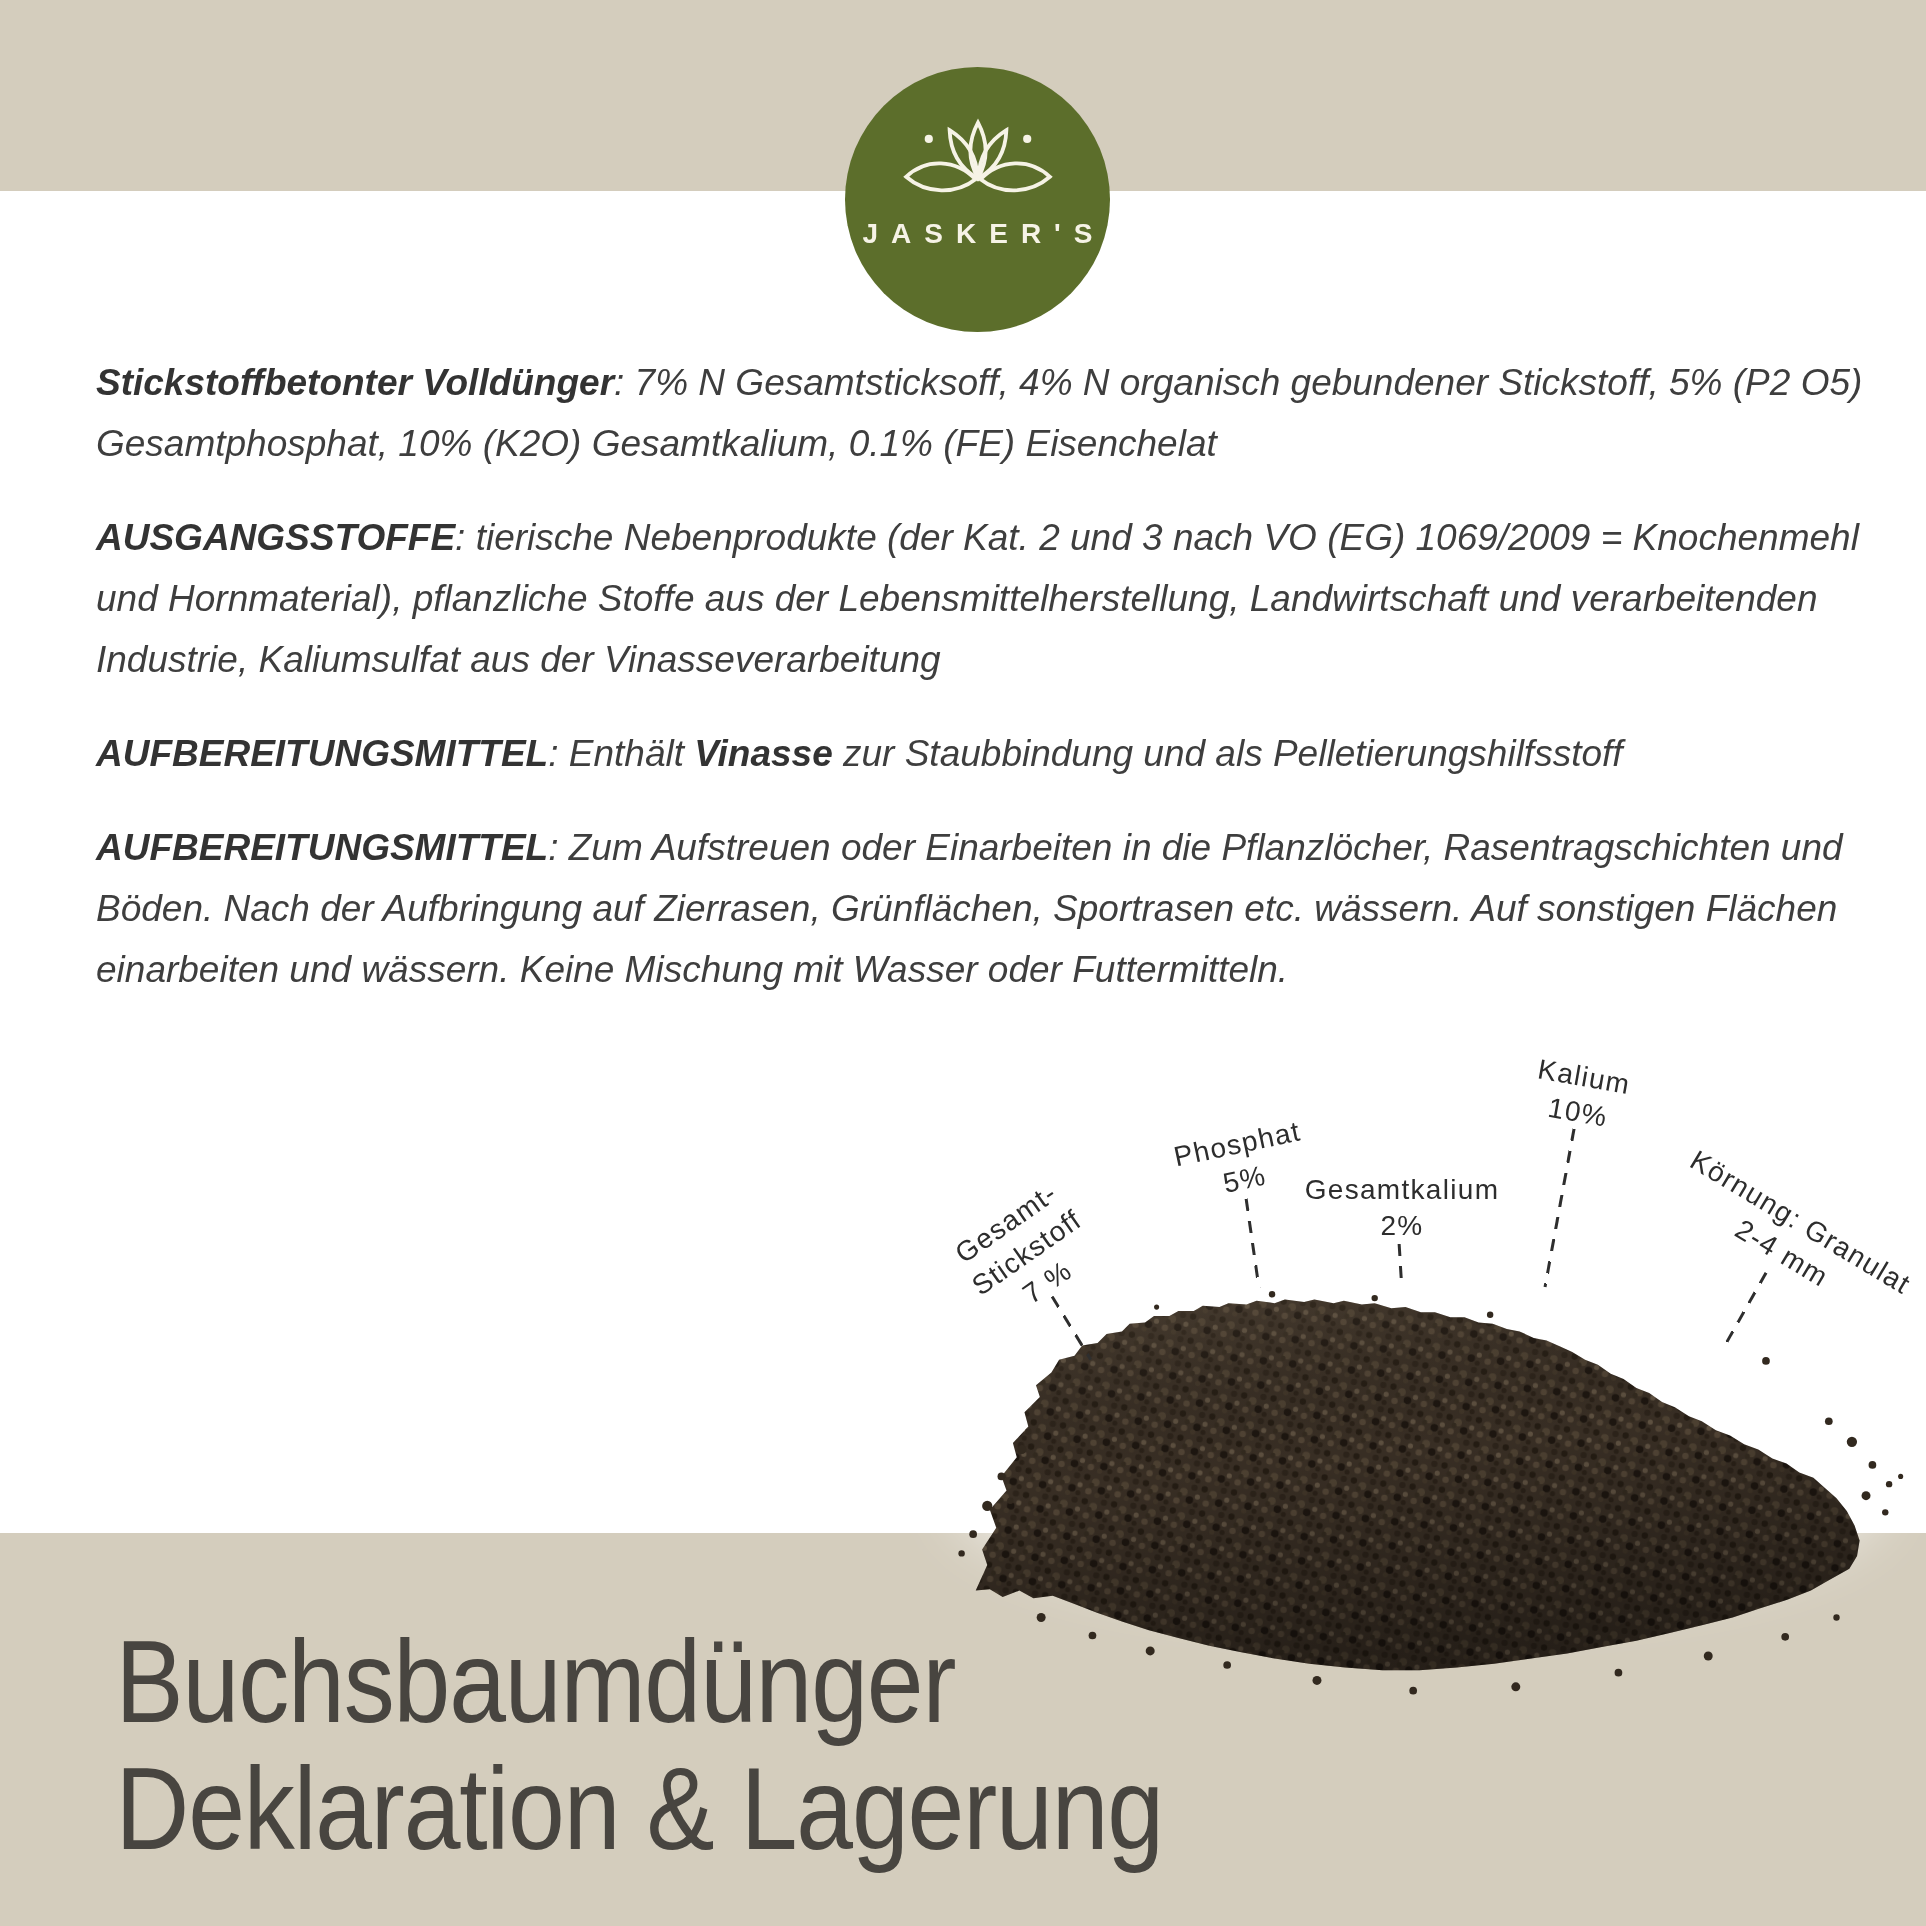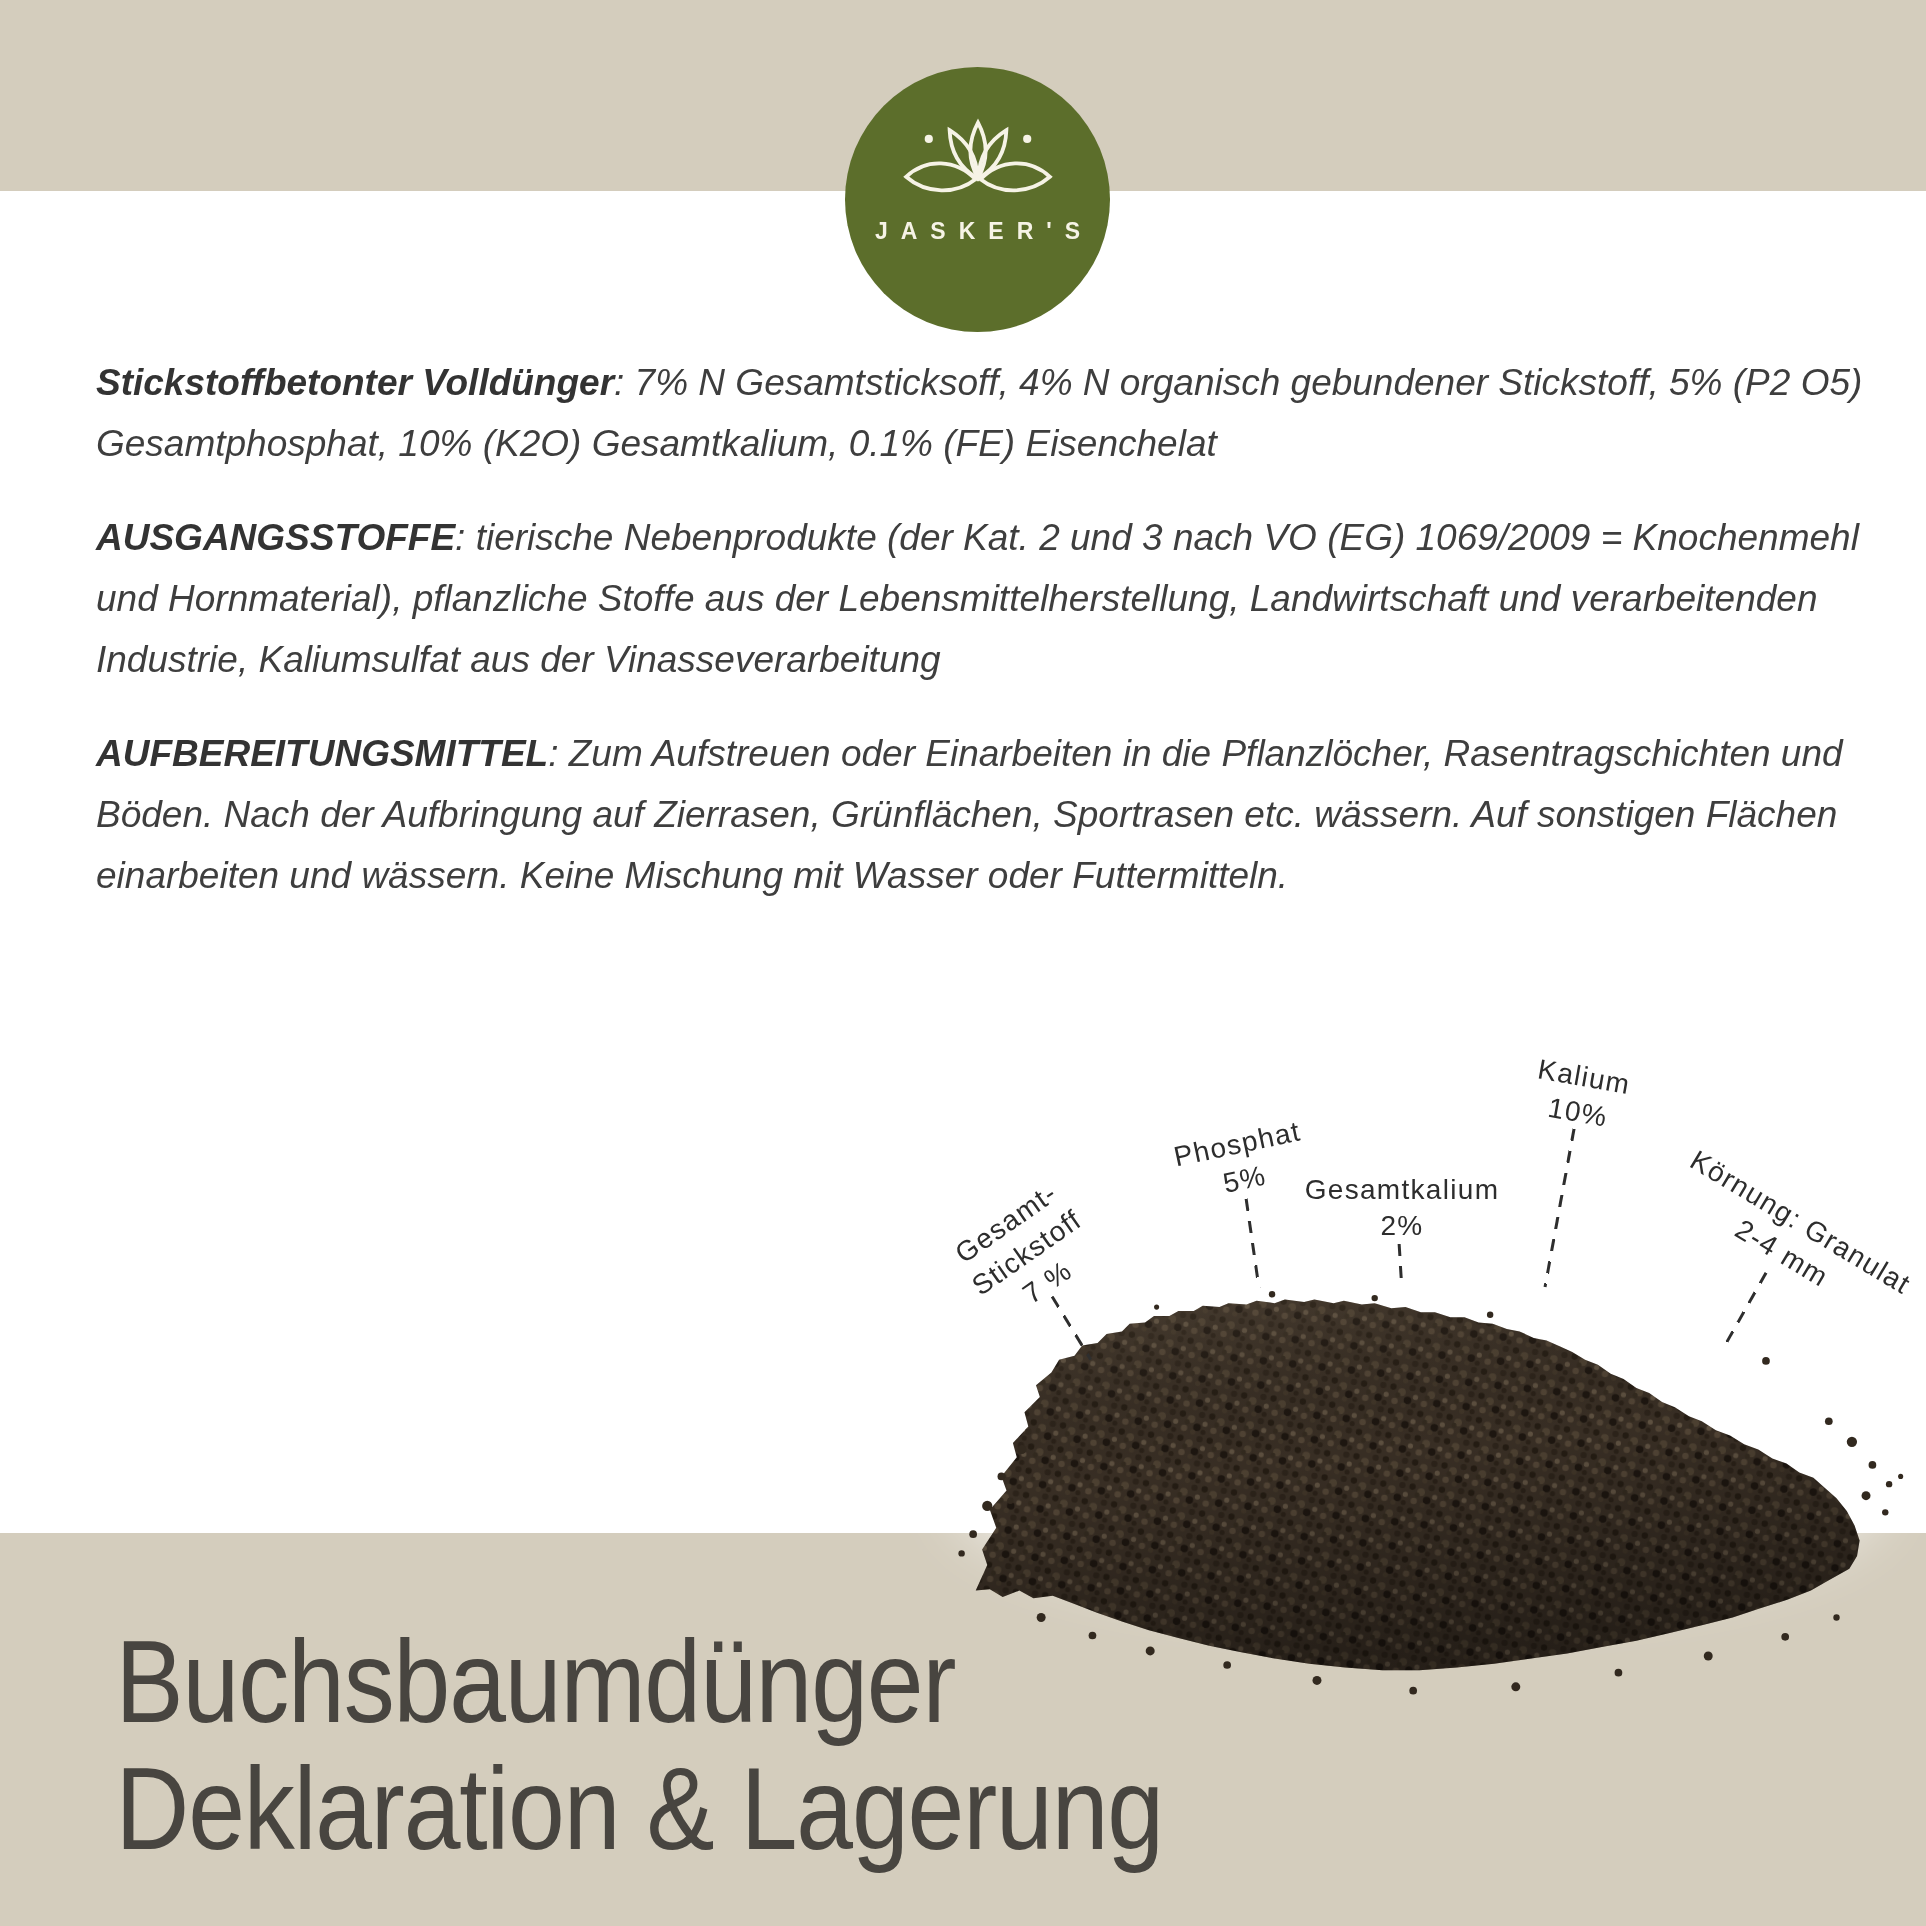--- a/index.html
+++ b/index.html
@@ -6,21 +6,21 @@
   .page{position:relative;width:1926px;height:1926px;background:#ffffff;overflow:hidden;
         font-family:"Liberation Sans",sans-serif;}
 
   .band-top{position:absolute;left:0;top:0;width:1926px;height:191px;background:#d4cdbd;}
   .band-bottom{position:absolute;left:0;top:1533px;width:1926px;height:393px;background:#d4cdbd;}
 
   
   .logo{position:absolute;left:845px;top:67px;width:265px;height:265px;border-radius:50%;
         background:#5c6e2b;display:flex;flex-direction:column;align-items:center;}
   .logo svg{margin-top:45px;width:164px;height:98px;}
-  .brand{margin-top:7.7px;margin-left:13px;color:#f6f3e6;font-size:23px;font-weight:600;letter-spacing:13px;}
+  .brand{margin-top:7.7px;margin-left:13px;color:#f6f3e6;font-size:28px;font-weight:600;letter-spacing:13px;}
 
   
   .content{position:absolute;left:96px;top:352px;width:1785px;color:#3e3e3e;
            font-size:37px;line-height:61px;font-style:italic;}
   .content p{margin:0 0 33px 0;}
   .content strong{font-weight:700;color:#333333;}
 
   
   .badge{position:absolute;left:55px;top:1284px;width:295px;height:295px;border-radius:50%;
          background:#5c6e2b;color:#f2efdc;display:flex;flex-direction:column;align-items:center;
@@ -71,20 +71,21 @@
       <path d="M244,100 C212,70 165,72 134,104 C164,128 212,128 244,100 Z"></path>
       <circle cx="52" cy="40" r="6.5" fill="#f6f3e6" stroke="none"></circle>
       <circle cx="208" cy="40" r="6.5" fill="#f6f3e6" stroke="none"></circle>
     </svg>
     <div class="brand">JASKER'S</div>
   </div>
 
   <div class="content">
     <p><strong>Stickstoffbetonter Volldünger</strong><span>: 7% N Gesamtsticksoff, 4% N organisch gebundener Stickstoff, 5% (P2 O5) Gesamtphosphat, 10% (K2O) Gesamtkalium, 0.1% (FE) Eisenchelat</span></p>
     <p><strong>AUSGANGSSTOFFE</strong><span>: tierische Nebenprodukte (der Kat. 2 und 3 nach VO (EG) 1069/2009 = Knochenmehl und Hornmaterial), pflanzliche Stoffe aus der Lebensmittelherstellung, Landwirtschaft und verarbeitenden Industrie, Kaliumsulfat aus der Vinasseverarbeitung</span></p>
+    <p><strong>AUFBEREITUNGSMITTEL</strong><span>: Enthält </span><strong>Vinasse</strong><span> zur Staubbindung und als Pelletierungshilfsstoff</span></p>
     <p><strong>AUFBEREITUNGSMITTEL</strong><span>: Zum Aufstreuen oder Einarbeiten in die Pflanzlöcher, Rasentragschichten und Böden. Nach der Aufbringung auf Zierrasen, Grünflächen, Sportrasen etc. wässern. Auf sonstigen Flächen einarbeiten und wässern. Keine Mischung mit Wasser oder Futtermitteln.</span></p>
   </div>
 
 
   <div class="halo"></div>
   <svg class="pile" viewBox="0 0 1560 700">
     <defs>
       <pattern id="grain" width="46" height="38" patternUnits="userSpaceOnUse" patternTransform="rotate(6)">
         <rect width="46" height="38" fill="#382e24"></rect>
         <circle cx="6" cy="7" r="5" fill="#241c13"></circle>

